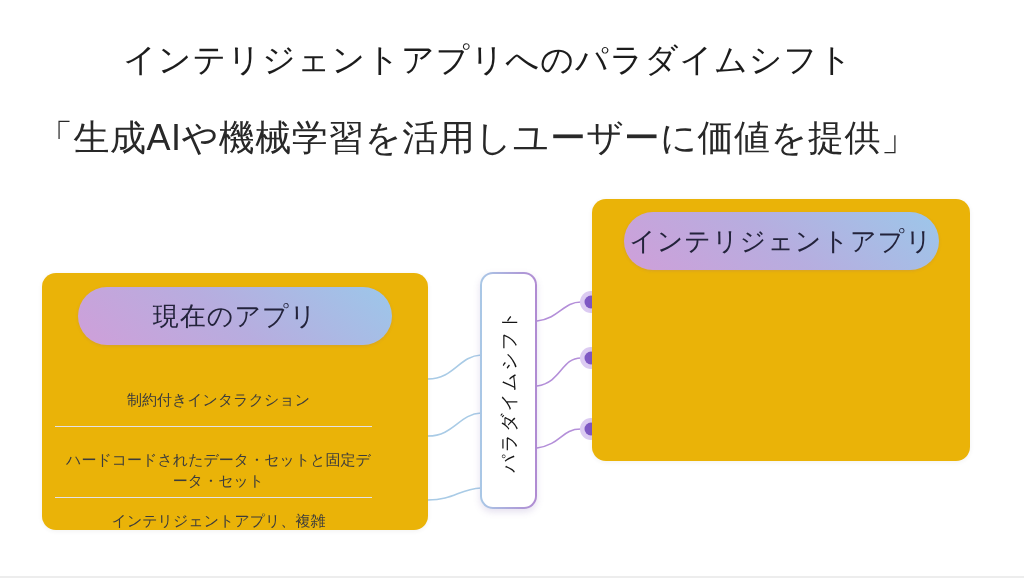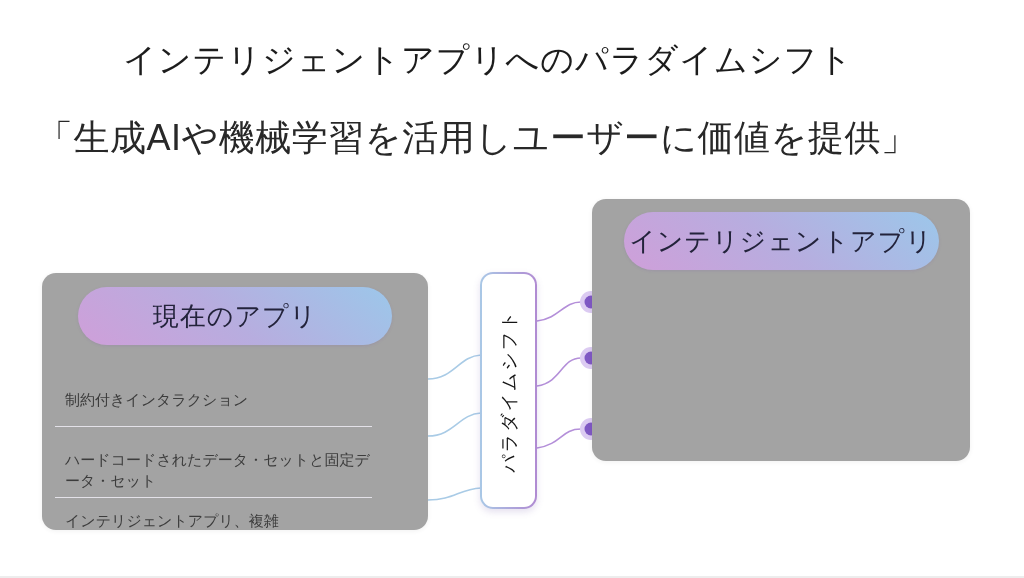--- a/index.html
+++ b/index.html
@@ -12,24 +12,24 @@
     position: absolute; top: 38px; left: 0; right: 48px;
     text-align: center; font-size: 33px; font-weight: 500;
     color: #1c1c1c; letter-spacing: 1px;
   }
   .subtitle {
     position: absolute; top: 114px; left: 37px;
     font-size: 36px; font-weight: 400; color: #282828; letter-spacing: 0.5px;
   }
 
   .card {
-    position: absolute; background: #a3a3a3; border-radius: 14px;
+    position: absolute; background: #eab308; border-radius: 14px;
     box-shadow: 0 1px 5px rgba(0,0,0,0.06);
   }
-  .card-left  { left: 42px;  top: 273px; width: 386px; height: 257px; }
+  .card-left  { left: 42px;  top: 273px; width: 386px; height: 257px; text-align: center; }
   .card-right { left: 592px; top: 199px; width: 378px; height: 262px; }
 
   .pill {
     height: 58px; border-radius: 29px;
     background: linear-gradient(40deg, #cf9fd9 0%, #b7addf 48%, #9cc7ea 100%);
     display: flex; align-items: center; justify-content: center;
     font-size: 26px; font-weight: 500; color: #23233b; letter-spacing: 1px;
     box-shadow: 0 1px 3px rgba(120,90,170,0.18);
   }
   .card-left  .pill { width: 314px; margin: 14px auto 0; }

